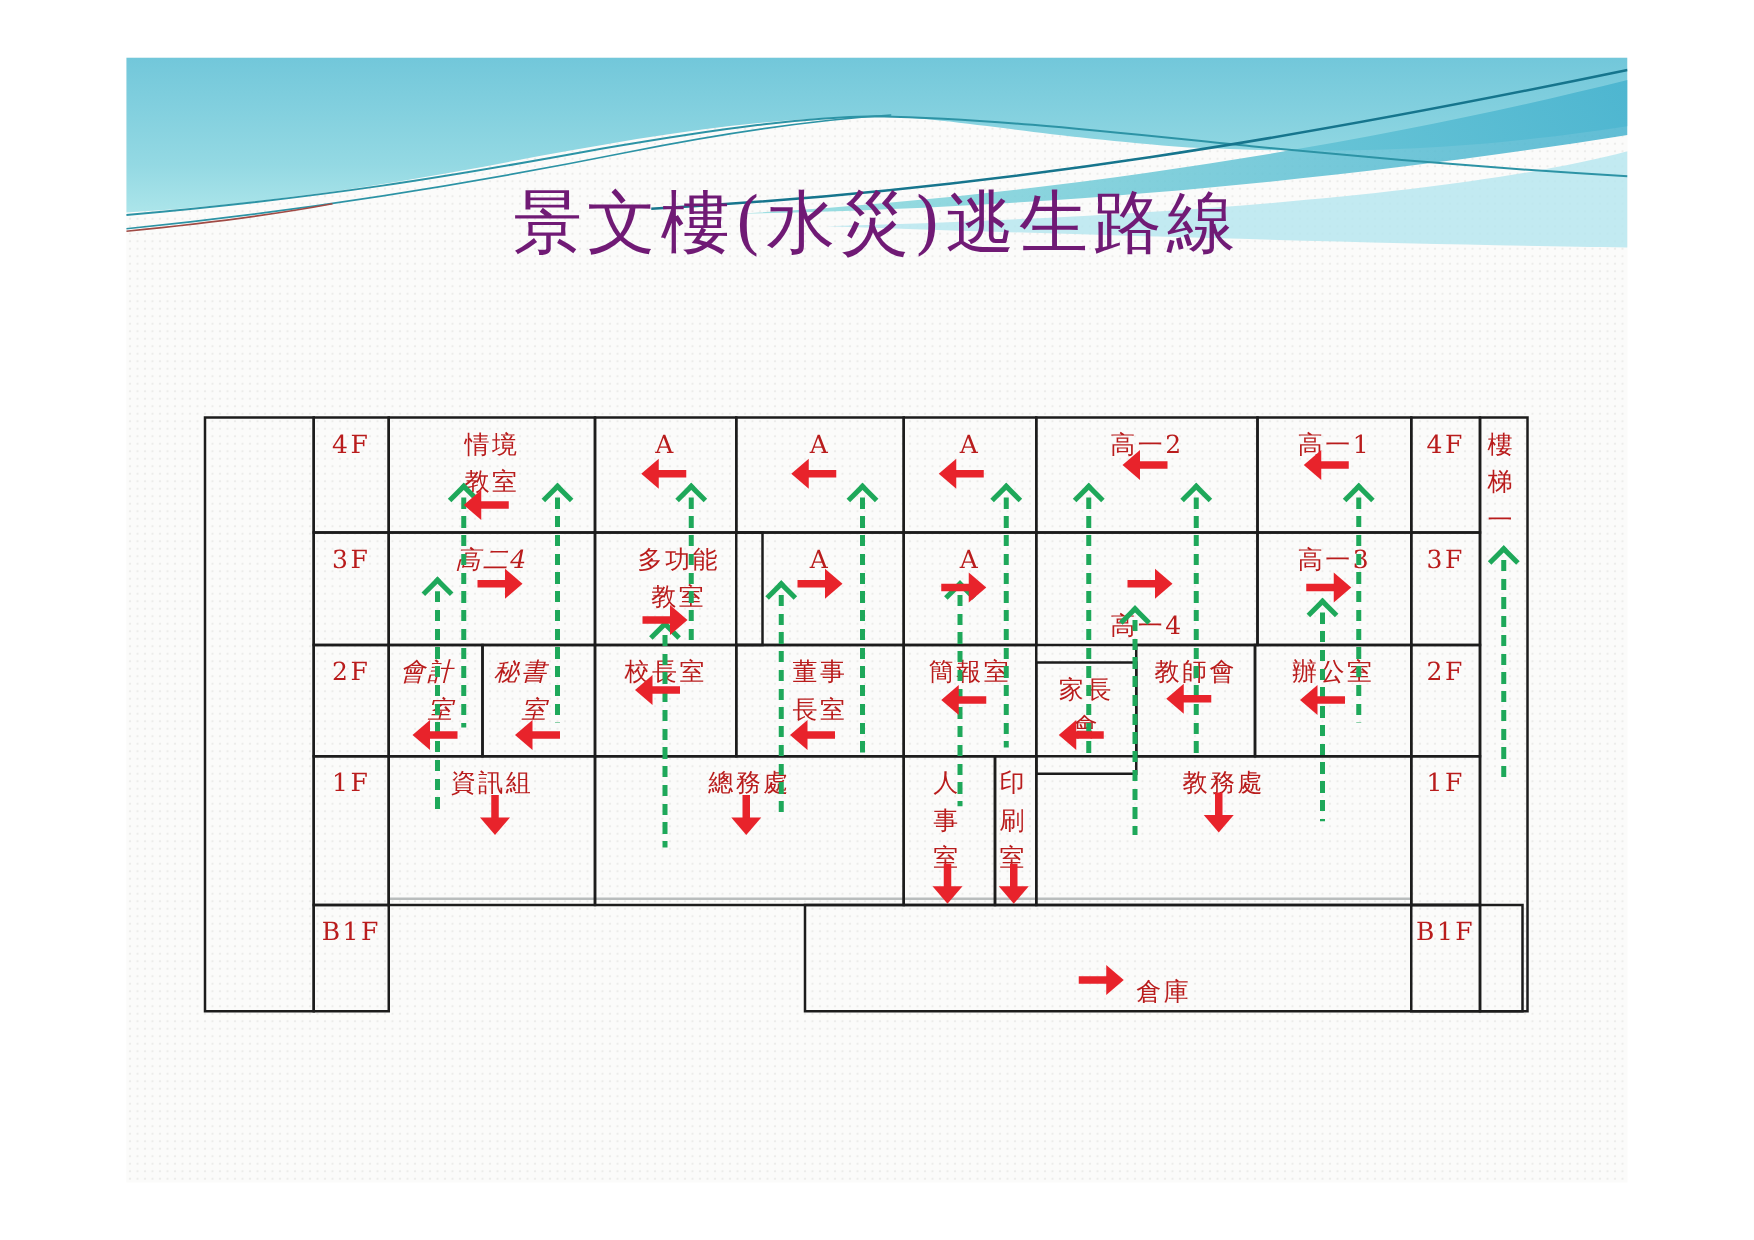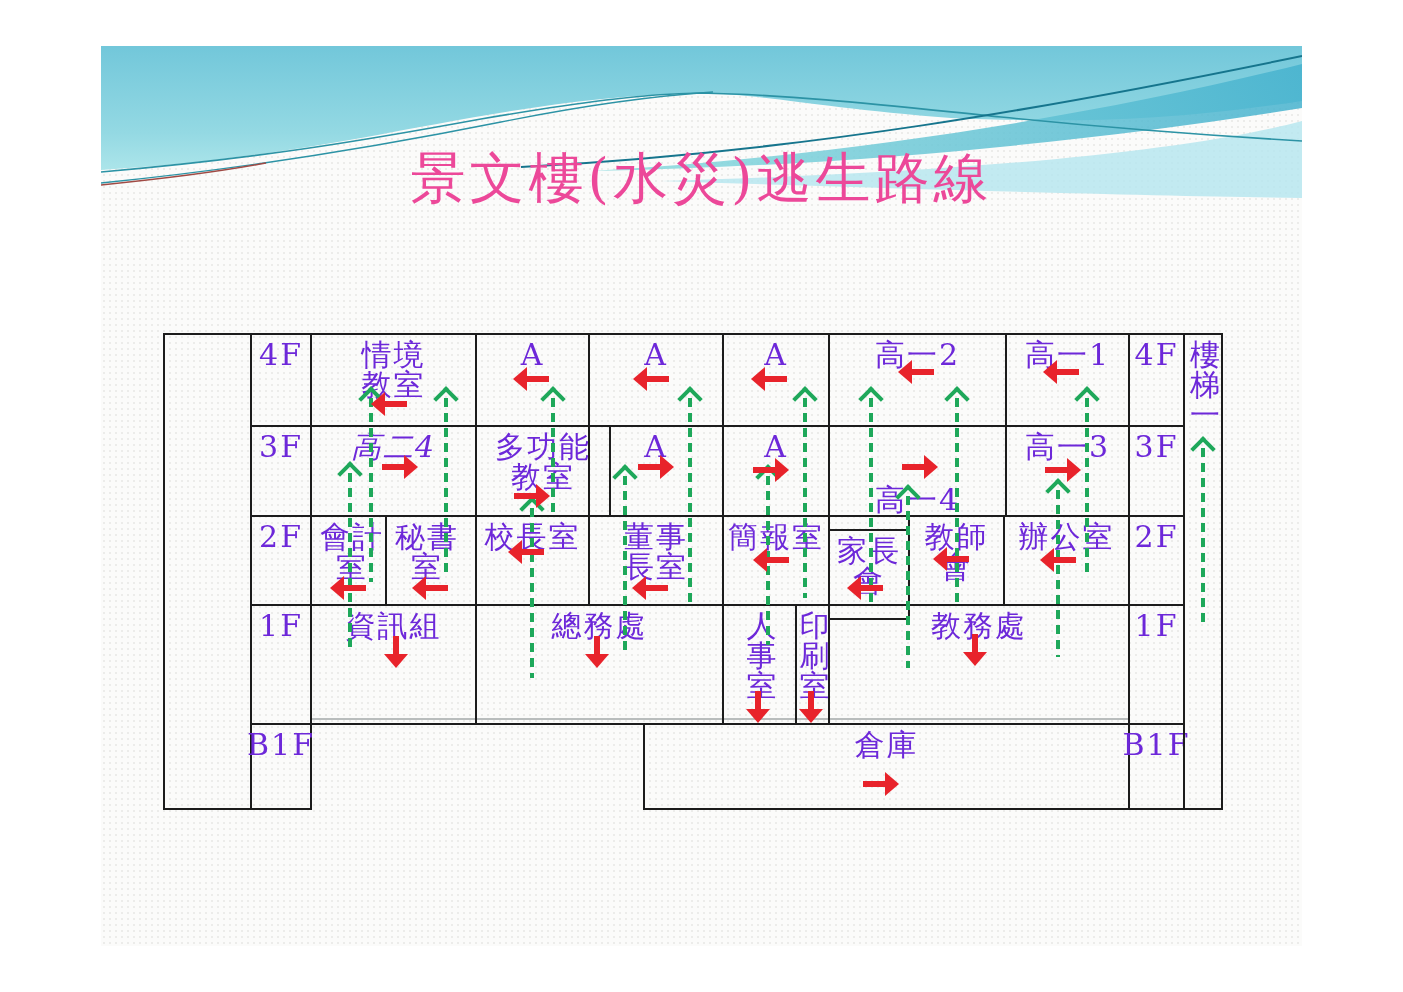--- a/index.html
+++ b/index.html
@@ -12,35 +12,35 @@
     position:absolute;left:101px;top:46px;width:1201px;height:900px;
     background-color:#fbfbfa;
     background-image:radial-gradient(#ececea 1px, transparent 1.2px);
     background-size:6px 6px;
   }
   .wave-svg{position:absolute;left:0;top:0;}
   .title{
     position:absolute;left:101px;top:142px;width:1201px;
     text-align:center;
     font-size:55px;letter-spacing:4px;font-weight:500;
-    color:#ec4899;
+    color:#701a75;
   }
   
   .cell{
     position:absolute;box-sizing:border-box;
     border:2px solid #1c1c1c;
     display:flex;justify-content:center;
   }
   .cell .lbl{
-    font-size:30px;line-height:30px;letter-spacing:2px;
-    color:#6d28d9;text-align:center;white-space:pre-line;
+    font-size:20px;line-height:30px;letter-spacing:2px;
+    color:#b91c1c;text-align:center;white-space:pre-line;
     padding-top:5px;
   }
   .cell.aleft{justify-content:flex-start;}
-  .cell.aleft .lbl{text-align:center;padding-left:8px;letter-spacing:2px;}
+  .cell.aleft .lbl{text-align:right;padding-left:8px;letter-spacing:2px;font-style:italic;}
   .cell .lbl.vert{
     width:26px;letter-spacing:0;line-height:30px;word-break:break-all;
     text-align:left;padding-top:5px;
   }
   .shadow-line{position:absolute;background:#b9bdbd;}
   
   .dline{
     position:absolute;width:4px;
     background:repeating-linear-gradient(180deg,var(--green) 0 9px,transparent 9px 15px);
   }
@@ -184,21 +184,21 @@
     </div>
     <div class="cell" style="left: 722px; top: 604px; width: 75px; height: 121px;">
       <span class="lbl vert">人事室</span>
     </div>
     <div class="cell" style="left: 795px; top: 604px; width: 35px; height: 121px;">
       <span class="lbl vert">印刷室</span>
     </div>
     <div class="cell" style="left: 828px; top: 604px; width: 302px; height: 121px;">
       <span class="lbl">教務處</span>
     </div>
-    <div class="cell" style="left: 643px; top: 723px; width: 487px; height: 87px;">
+    <div class="cell" style="left: 643px; top: 723px; width: 576px; height: 87px; align-items: flex-end;">
       <span class="lbl">倉庫</span>
     </div>
     <div class="cell" style="left: 1128px; top: 333px; width: 57px; height: 94px;">
       <span class="lbl">4F</span>
     </div>
     <div class="cell" style="left: 1128px; top: 425px; width: 57px; height: 92px;">
       <span class="lbl">3F</span>
     </div>
     <div class="cell" style="left: 1128px; top: 515px; width: 57px; height: 91px;">
       <span class="lbl">2F</span>

